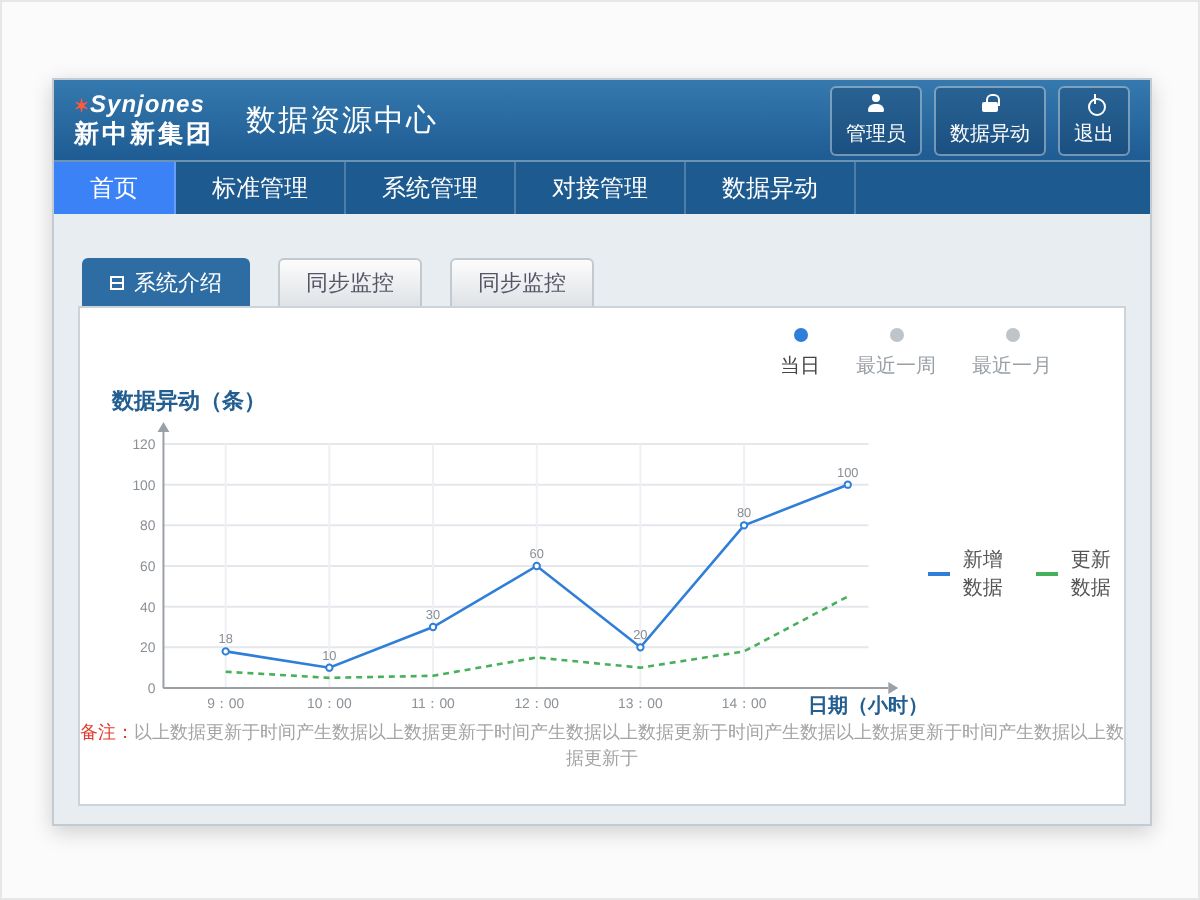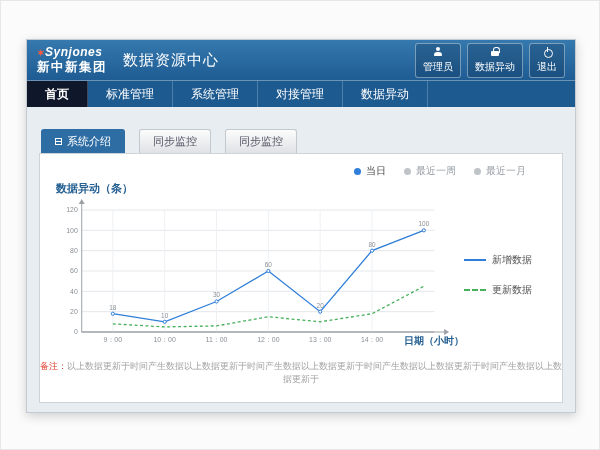--- a/index.html
+++ b/index.html
@@ -27,48 +27,48 @@
   .ic-person::after  { content:""; position:absolute; left:.5px; bottom:0; width:8px; height:4px; border-radius:4px 4px 1px 1px; background:#fff; }
   .ic-lock::before { content:""; position:absolute; left:2px; top:0; width:5px; height:5px; border:1px solid #fff; border-bottom:none; border-radius:3px 3px 0 0; }
   .ic-lock::after  { content:""; position:absolute; left:.5px; bottom:0; width:8px; height:5px; background:#fff; border-radius:1px; }
   .ic-power::before { content:""; position:absolute; left:1px; top:2px; width:7px; height:7px; border:1px solid #fff; border-radius:50%; }
   .ic-power::after  { content:""; position:absolute; left:4px; top:0; width:1px; height:5px; background:#fff; }
 
   
   .nav { height: 27px; background: #1d5a90; border-top: 1px solid rgba(255,255,255,.35); display: flex; flex: none; }
   .nav-item { color: #fff; font-size: 12px; line-height: 26px; padding: 0 18px;
               border-right: 1px solid rgba(255,255,255,.22); cursor: pointer; }
-  .nav-item.active { background: #0f172a; font-weight: bold; }
+  .nav-item.active { background: #3b82f6; }
 
   
   .content { flex: 1; padding: 22px 12px 0; }
   .tabs { display: flex; gap: 14px; padding-left: 2px; }
   .tab { font-size: 11px; padding: 4px 13px; background: linear-gradient(#fcfcfc, #dfe2e6);
          border: 1px solid #c2c9cf; border-bottom: none; border-radius: 3px 3px 0 0; color: #556;
          display: flex; align-items: center; gap: 5px; cursor: pointer; }
   .tab.active { background: #2e6da4; color: #fff; border-color: #2e6da4; }
   .tab-icon { width: 7px; height: 7px; border: 1px solid #fff; position: relative; display: inline-block; }
   .tab-icon::before { content:""; position:absolute; left:0; right:0; top:2px; height:1px; background:#fff; }
 
   .panel { background: #fff; border: 1px solid #ccd3d9; height: 250px; position: relative; padding: 8px 14px; }
 
   .filters { display: flex; justify-content: flex-end; gap: 18px; padding: 2px 22px 0 0; }
-  .filter { display: flex; align-items: center; gap: 5px; font-size: 10px; color: #9aa0a6; cursor: pointer; }
+  .filter { display: flex; align-items: center; gap: 5px; font-size: 10px; color: #9aa0a6; cursor: pointer; flex-direction: column; }
   .filter.active { color: #444; }
   .dot { width: 7px; height: 7px; border-radius: 50%; background: #bfc4c9; }
   .filter.active .dot { background: #2f7ed8; }
 
   .ylabel { color: #235e91; font-weight: bold; font-size: 11px; margin: 3px 0 0 2px; }
   .chart-row { display: flex; align-items: center; }
   .chart-wrap { flex: 1; position: relative; }
   svg.chart { width: 100%; height: 158px; display: block; }
   svg.chart text { font-family: "Liberation Sans", sans-serif; }
   .xlabel { position: absolute; right: -4px; bottom: 6px; color: #235e91; font-weight: bold; font-size: 10px; }
 
-  .series-legend { width: 88px; display: flex; flex-direction: column; gap: 16px; padding-left: 4px; }
+  .series-legend { width: 88px; display: flex; flex-direction: row; gap: 16px; padding-left: 4px; }
   .series-item { display: flex; align-items: center; gap: 6px; font-size: 10px; color: #555; cursor: pointer; }
   .line-sample { width: 22px; height: 0; border-top: 2px solid #2f7ed8; }
   .line-sample.dashed { border-top: 2px dashed #46b05a; }
 
   .note { position: absolute; left: 0; right: 0; bottom: 16px; text-align: center; font-size: 9px; color: #a3a3a3; }
   .note-label { color: #e03c2d; }
 </style>
 </head>
 <body>
 

